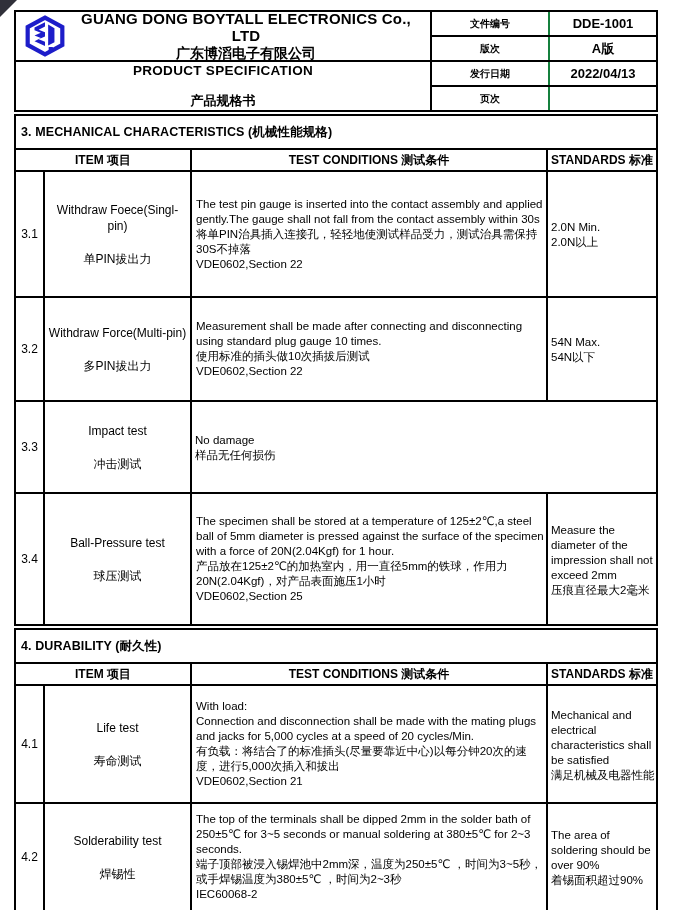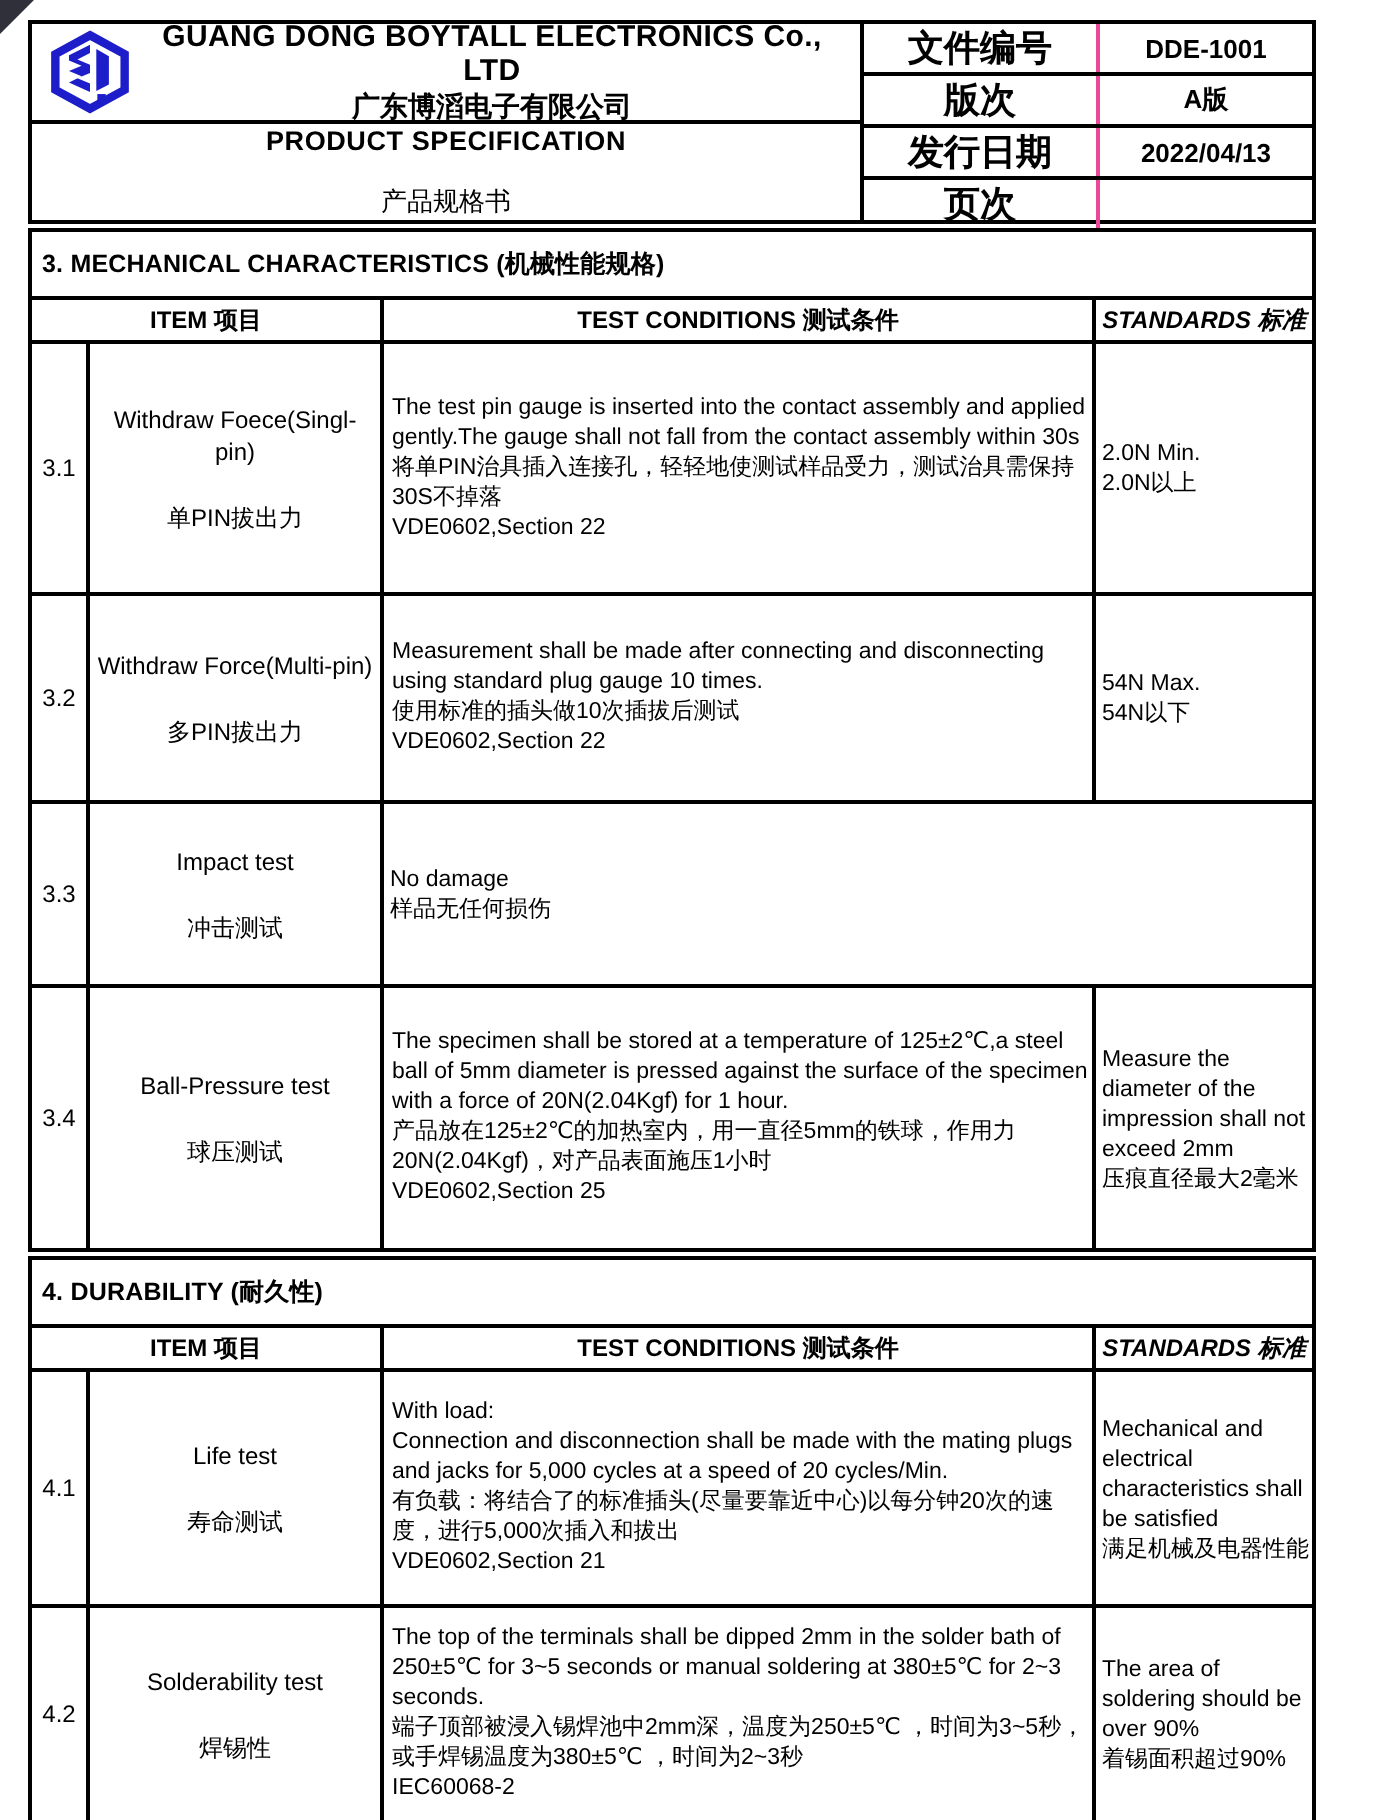--- a/index.html
+++ b/index.html
@@ -15,35 +15,35 @@
   
   .header-box { display:flex; border:2px solid #000; height:102px; }
   .header-left { width:416px; border-right:2px solid #000; display:flex; flex-direction:column; }
   .company-row { height:50px; border-bottom:2px solid #000; display:flex; align-items:center; padding-left:6px; }
   .logo-wrap { width:46px; height:46px; flex:0 0 46px; display:flex; align-items:center; justify-content:center; }
   .company-text { flex:1; text-align:center; padding-right:6px; }
   .company-en { font-size:15px; font-weight:bold; letter-spacing:0.2px; }
   .company-cn { font-size:14px; font-weight:bold; margin-top:1px; }
   .spec-row { flex:1; display:flex; flex-direction:column; align-items:center; justify-content:center; }
   .spec-en { font-size:13.5px; font-weight:bold; letter-spacing:0.3px; }
-  .spec-cn { font-size:13px; font-weight:normal; margin-top:14px; }
+  .spec-cn { font-size:13px; font-weight:bold; margin-top:14px; }
   .header-right { flex:1; display:flex; flex-direction:column; }
   .meta-row { flex:1; display:flex; border-bottom:2px solid #000; }
   .meta-row:last-child { border-bottom:none; }
-  .meta-label { width:118px; border-right:2px solid #ec4899; display:flex; align-items:center; justify-content:center; font-size:18px; font-weight:bold; }
+  .meta-label { width:118px; border-right:2px solid #15803d; display:flex; align-items:center; justify-content:center; font-size:10px; font-weight:bold; }
   .meta-value { flex:1; display:flex; align-items:center; justify-content:center; font-size:13px; font-weight:bold; white-space:pre; }
 
   
   .sec { border:2px solid #000; margin-top:2px; }
   .sec-title { font-size:12.5px; font-weight:bold; padding:8px 4px 7px 5px; border-bottom:2px solid #000; letter-spacing:0.1px; }
   .trow { display:grid; grid-template-columns:29px 147px 356px 1fr; border-bottom:2px solid #000; }
   .trow:last-child { border-bottom:none; }
   .thead { height:22px; }
   .thead .hcell { display:flex; align-items:center; justify-content:center; font-size:12px; font-weight:bold; border-right:2px solid #000;text-align:right; }
-  .thead .hcell:last-child { border-right:none;font-style:italic; }
+  .thead .hcell:last-child { border-right:none; }
   .hitem { grid-column:1 / 3; }
   .cell { border-right:2px solid #000; overflow:hidden; }
   .cell:last-child { border-right:none; }
   .num { display:flex; align-items:center; justify-content:center; font-size:12px; }
   .item { display:flex; flex-direction:column; align-items:center; justify-content:center; text-align:center; font-size:12px; line-height:16px; padding:0 2px;gap:17px; }
   .cond { display:flex; flex-direction:column; justify-content:center; font-size:11.5px; line-height:15px; padding:4px 2px 4px 4px; }
   .std  { display:flex; flex-direction:column; justify-content:center; font-size:11.5px; line-height:15px; padding:4px 1px 2px 3px; }
   .r31 { height:126px; } .r32 { height:104px; } .r33 { height:92px; } .r34 { height:130px; }
   .r41 { height:118px; } .r42 { height:106px; }
 </style>

